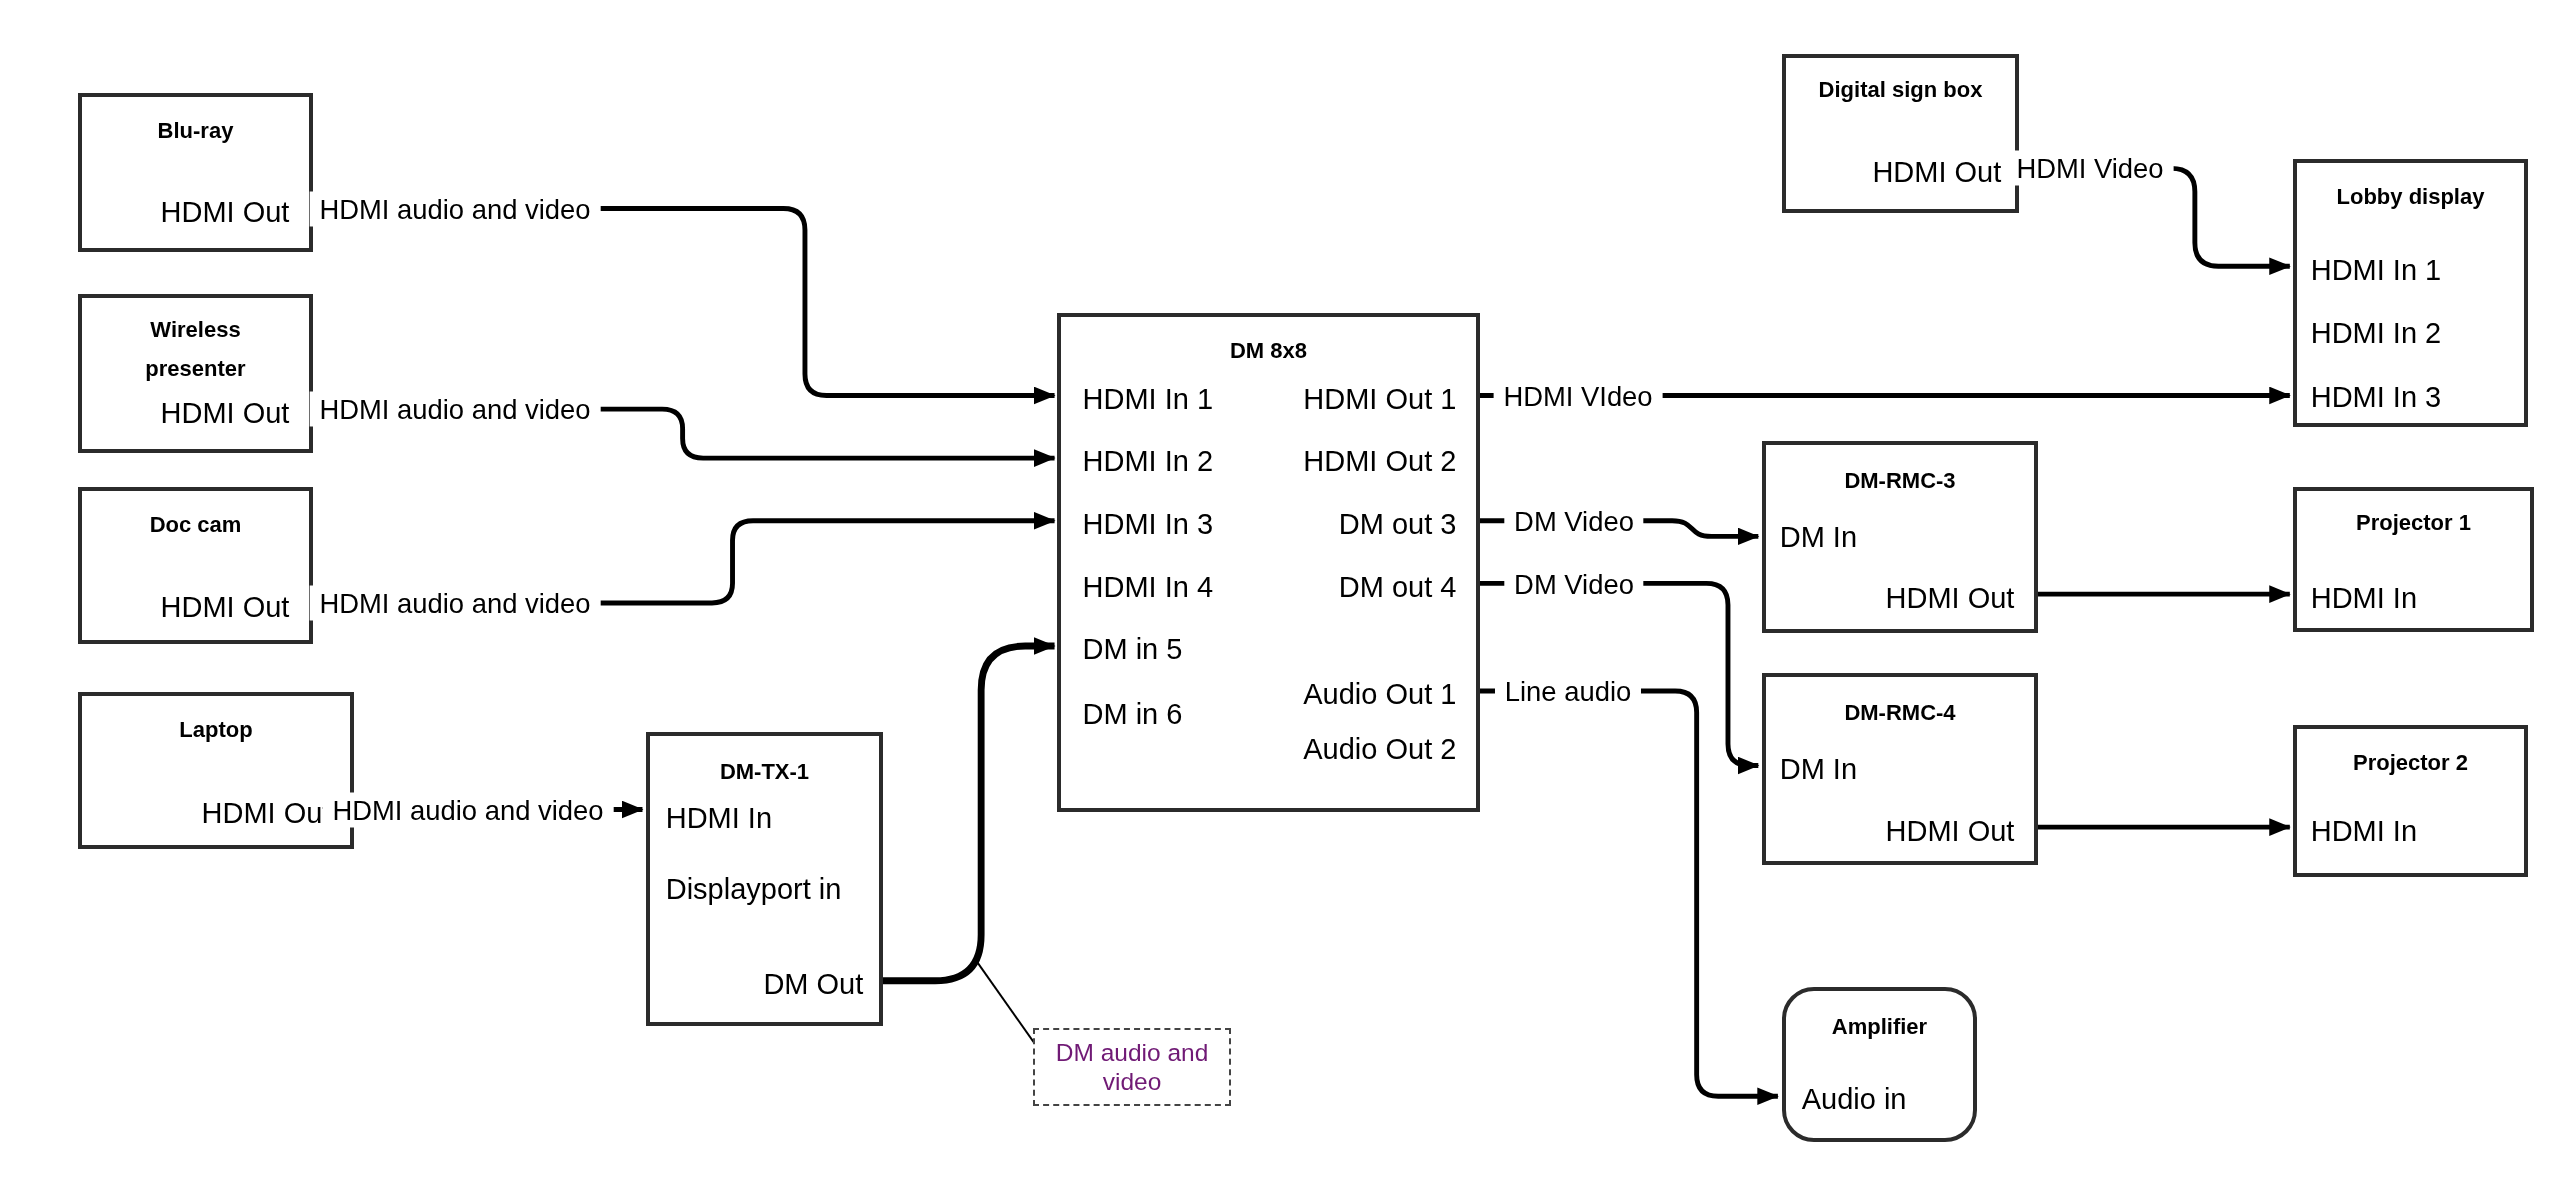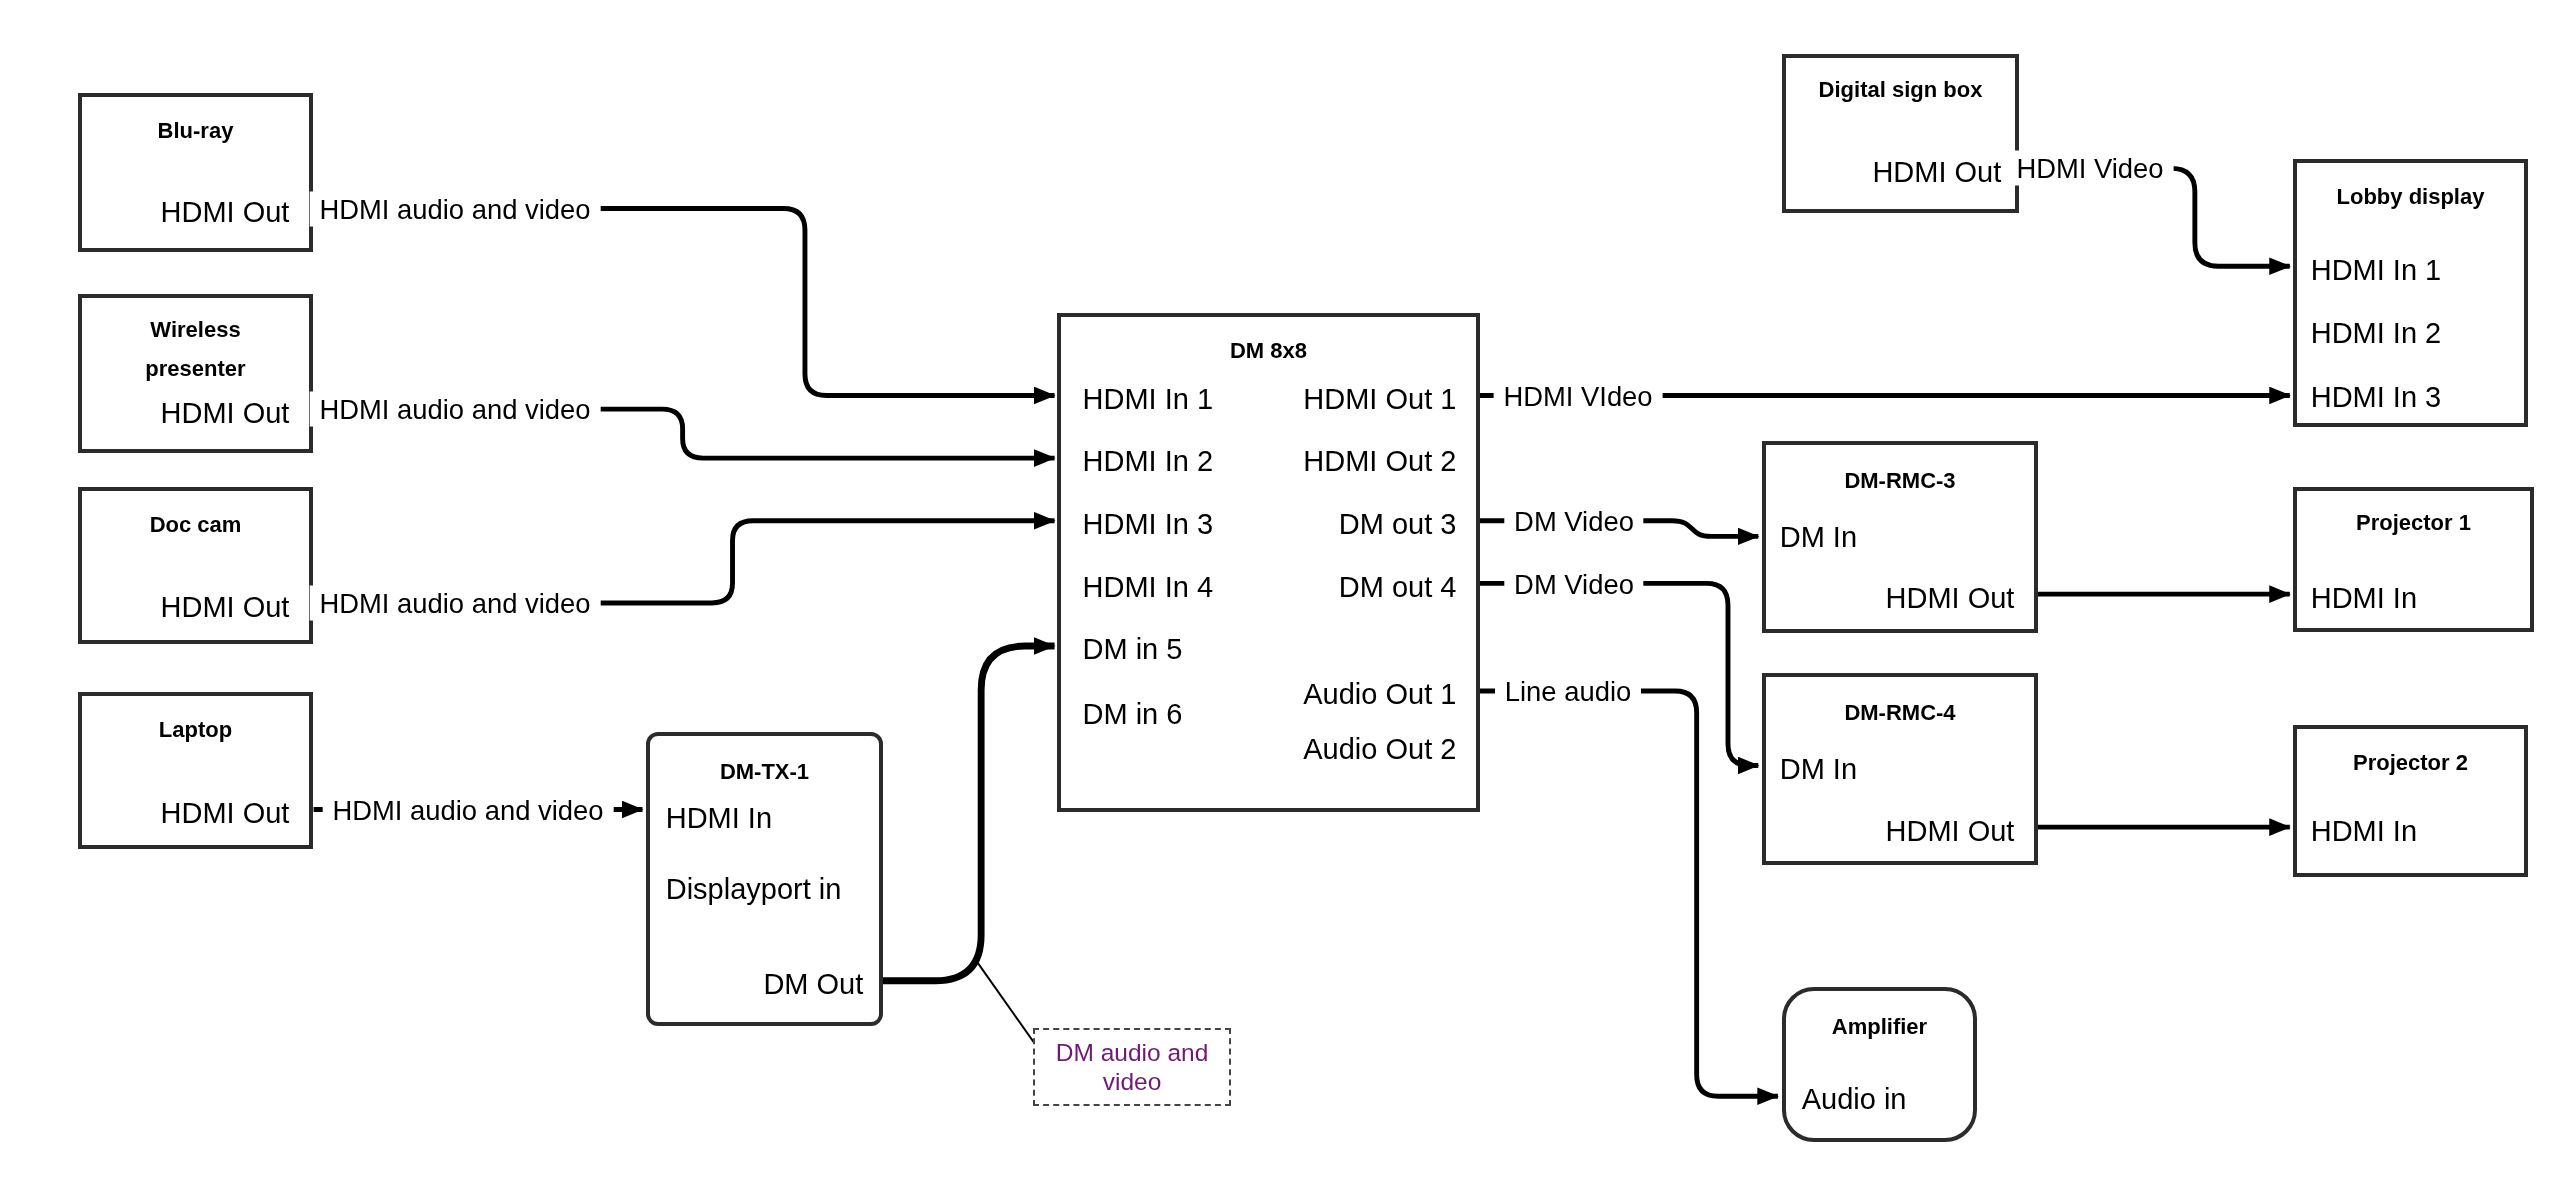--- a/index.html
+++ b/index.html
@@ -103,26 +103,26 @@
   <div class="node" style="left:78px;top:294px;width:235px;height:159px;">
     <div class="node-title" style="top:11.7px;">Wireless presenter</div>
     <div class="port right" style="top:97px;">HDMI Out</div>
   </div>
 
   <div class="node" style="left:78px;top:487px;width:235px;height:157px;">
     <div class="node-title" style="top:13.7px;">Doc cam</div>
     <div class="port right" style="top:98px;">HDMI Out</div>
   </div>
 
-  <div class="node" style="left:78px;top:692px;width:235px;height:157px;">
+  <div class="node" style="left:78px;top:692px;width:276px;height:157px;">
     <div class="node-title" style="top:13.7px;">Laptop</div>
     <div class="port right" style="top:99px;">HDMI Out</div>
   </div>
 
-  <div class="node" style="left:646px;top:732px;width:237px;height:294px;border-radius:12px;">
+  <div class="node" style="left:646px;top:732px;width:237px;height:294px;">
     <div class="node-title" style="top:15.7px;">DM-TX-1</div>
     <div class="port left" style="top:64px;left:15.7px;">HDMI In</div>
     <div class="port left" style="top:135px;left:15.7px;">Displayport in</div>
     <div class="port right" style="top:230px;right:15.7px;">DM Out</div>
   </div>
 
   <div class="node" style="left:1057px;top:313px;width:423px;height:499px;">
     <div class="node-title" style="top:13.7px;">DM 8x8</div>
     <div class="port left" style="top:64px;">HDMI In 1</div>
     <div class="port left" style="top:126px;">HDMI In 2</div>

